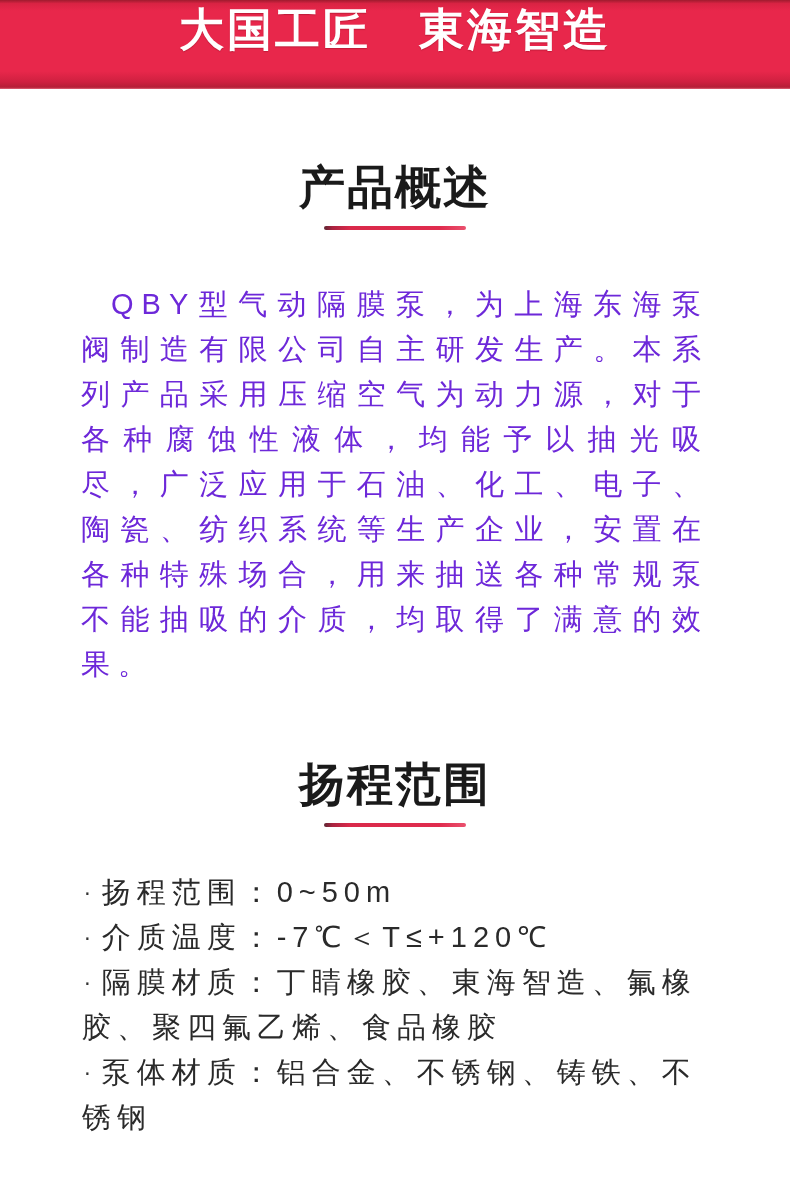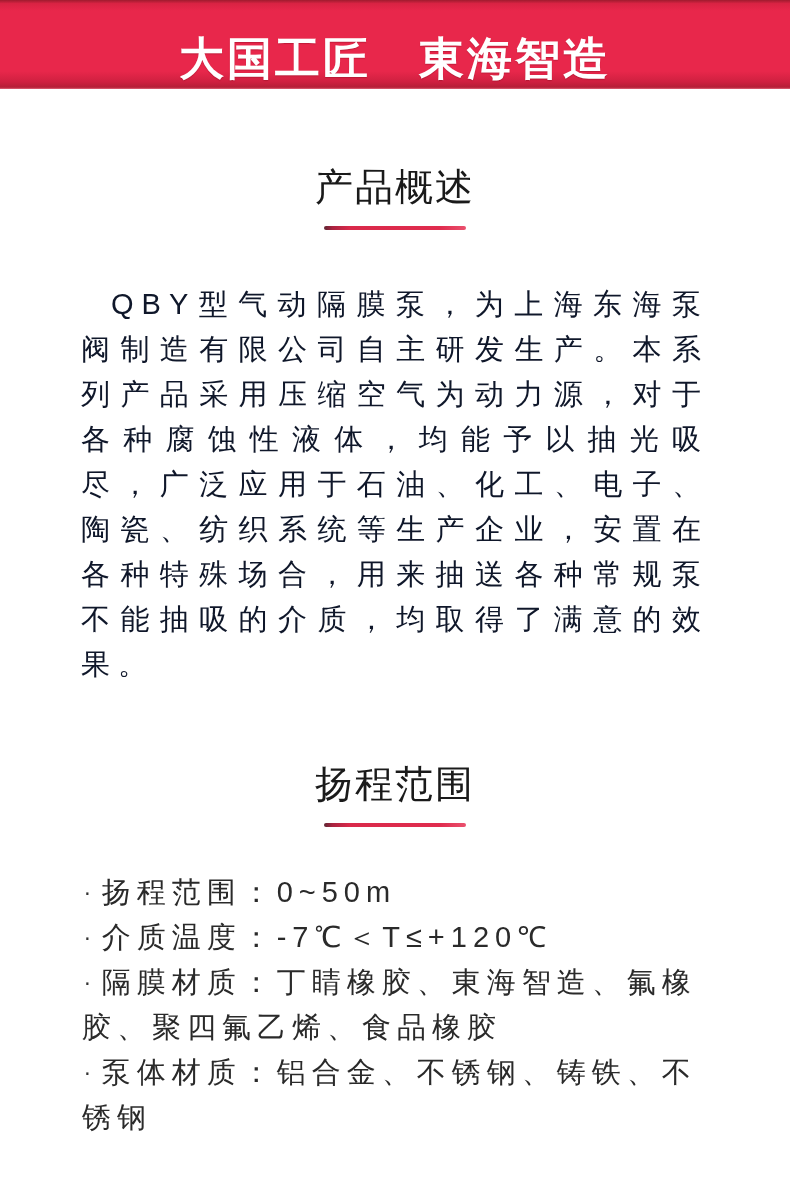--- a/index.html
+++ b/index.html
@@ -17,39 +17,39 @@
     overflow: hidden;
     color: #262626;
   }
   
   .banner {
     height: 89px;
     background: linear-gradient(180deg,
       #9f1b2e 0%, #d92343 4%, #e8274b 12%,
       #e8274b 80%, #cf2040 92%, #b51e37 98%, #de6378 100%);
     display: flex;
-    align-items: flex-end;
+    align-items: flex-start;
     justify-content: center;
   }
   .banner-title {
     margin: 0;
     color: #ffffff;
     font-size: 45px;
     font-weight: bold;
     letter-spacing: 3px;
     text-shadow: 0 1px 1px rgba(120,10,25,0.35);
     white-space: nowrap;
   }
   
   .section-head { text-align: center; }
   .section-title {
     margin: 0;
-    font-size: 38px;
+    font-size: 46px;
     line-height: 52px;
-    font-weight: normal;
+    font-weight: bold;
     letter-spacing: 2px;
     color: #1a1a1a;
   }
   .head-overview { margin-top: 72px; }
   .head-working  { margin-top: 71px; }
   .title-underline {
     width: 142px;
     height: 4px;
     margin: 13px auto 0;
     border-radius: 2px;
@@ -57,21 +57,21 @@
       #5e2733 0%, #a92340 6%, #d9294a 18%,
       #e02c4e 82%, #ea516e 100%);
   }
   
   .overview-paragraph {
     width: 628px;
     margin: 52px auto 0;
     font-size: 29px;
     line-height: 45px;
     letter-spacing: 8px;
-    color: #0f172a;
+    color: #6d28d9;
     text-align: justify;
     text-indent: 30px;
   }
   
   .spec-list {
     width: 632px;
     margin: 43px 0 0 82px;
     font-size: 29px;
     line-height: 45px;
     letter-spacing: 6px;

